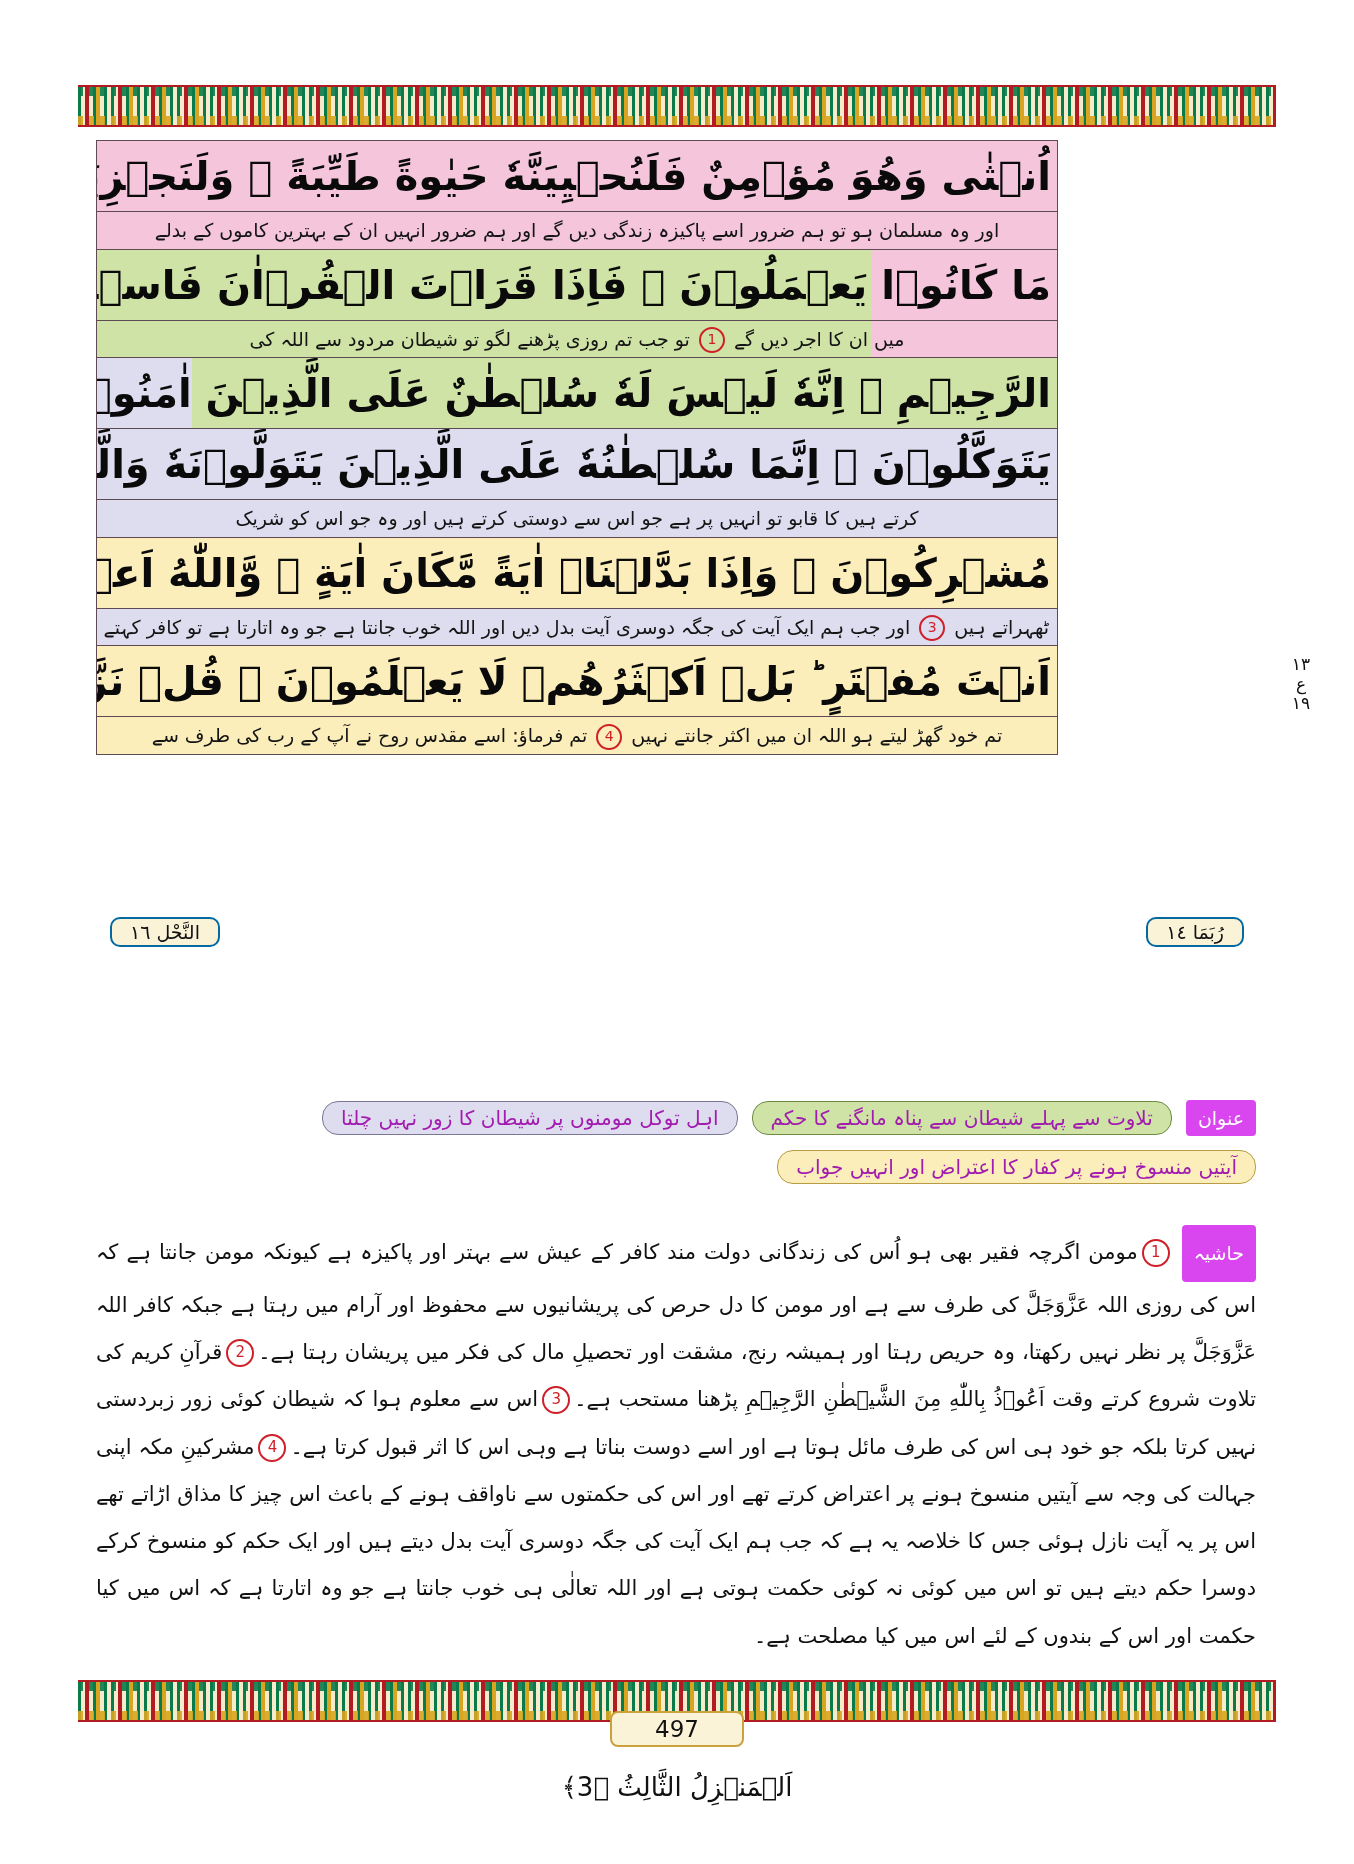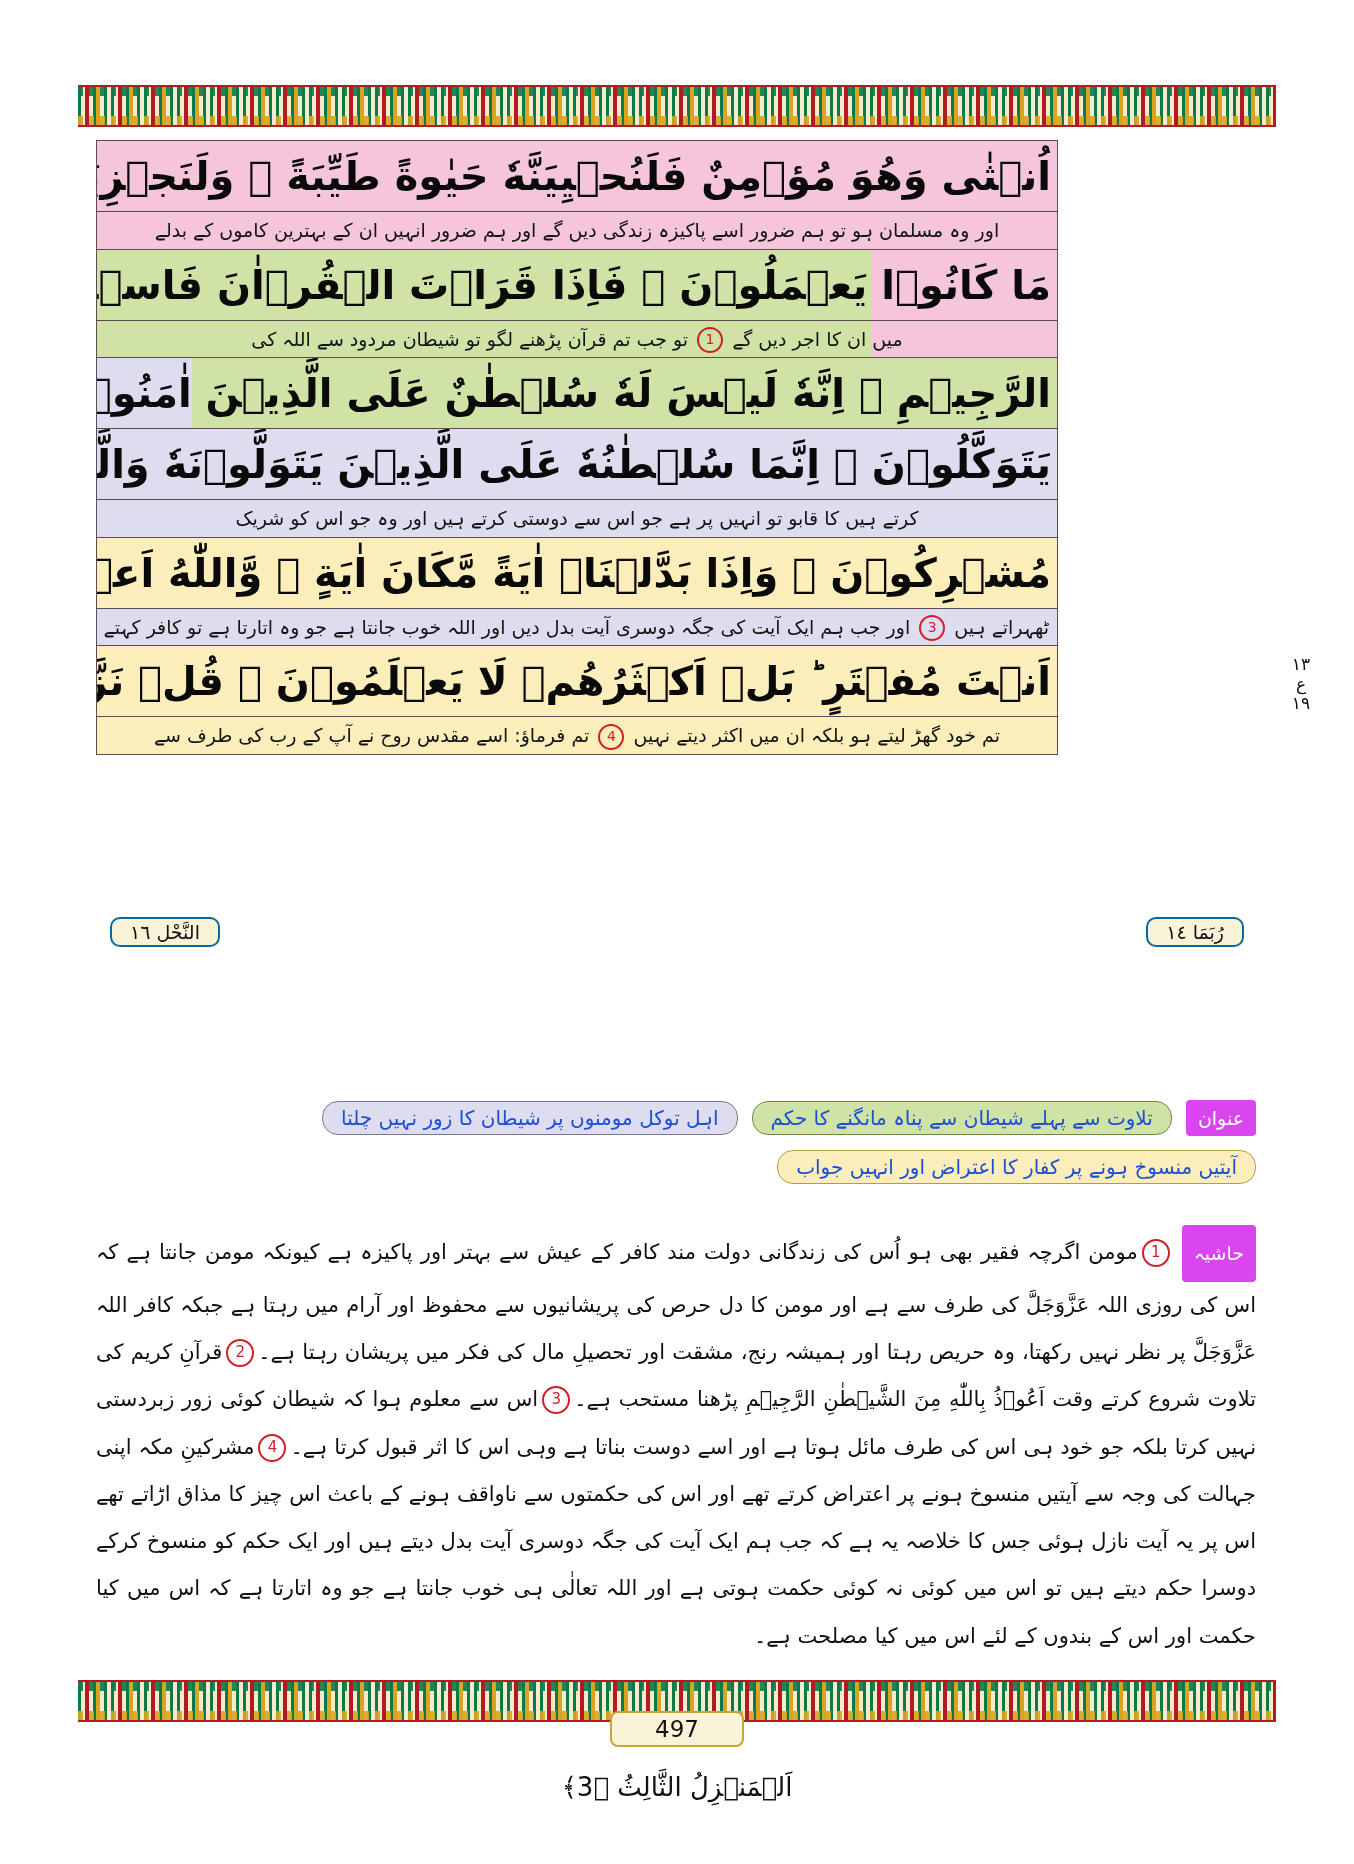--- a/index.html
+++ b/index.html
@@ -83,21 +83,21 @@
     vertical-align:middle;margin:0 3px;
   }
 
   
   #topics{position:absolute;left:96px;top:1100px;width:1160px;direction:rtl;}
   .pill-row{display:flex;justify-content:flex-start;align-items:center;gap:14px;margin-bottom:14px;}
   .pill{
     border:1.5px solid #7a7a7a;border-radius:16px;padding:4px 18px;
     direction:rtl;white-space:nowrap;
     font-family:"DejaVu Sans","Liberation Sans",sans-serif;
-    font-size:20px;color:#1d4ed8;
+    font-size:20px;color:#a21caf;
   }
   .pill.green{background:#cfe3a6;border-color:#6f8a45;}
   .pill.lav{background:#dedcef;border-color:#7a7794;}
   .pill.yellow{background:#fbeebb;border-color:#b79c44;}
   .tag{
     background:#d946ef;color:#fff;border-radius:4px;padding:7px 12px;
     font-family:"DejaVu Sans","Liberation Sans",sans-serif;font-size:19px;
     direction:rtl;white-space:nowrap;
   }
 
@@ -158,21 +158,21 @@
       <div class="content ar">
         <span>مَا كَانُوۡا يَعۡمَلُوۡنَ ۞ فَاِذَا قَرَاۡتَ الۡقُرۡاٰنَ فَاسۡتَعِذۡ بِاللّٰهِ مِنَ الشَّيۡطٰنِ</span>
       </div>
     </div>
 
     <div class="row bg-pink split">
       <div class="under bg-green" style="left:0;right:185px;"></div>
       <div class="content ur">
         <span>میں ان کا اجر دیں گے</span>
         <span class="fn-mark">1</span>
-        <span>تو جب تم قرآن پڑھنے لگو تو شیطان مردود سے اللہ کی</span>
+        <span>تو جب تم روزی پڑھنے لگو تو شیطان مردود سے اللہ کی</span>
       </div>
     </div>
 
     <div class="row bg-lav split">
       <div class="under bg-green" style="left:95px;right:0;"></div>
       <div class="content ar">الرَّجِيۡمِ ۞ اِنَّهٗ لَيۡسَ لَهٗ سُلۡطٰنٌ عَلَى الَّذِيۡنَ اٰمَنُوۡا وَعَلٰى رَبِّهِمۡ</div>
     </div>
 
 
     <div class="row bg-lav">
@@ -198,21 +198,21 @@
         <span>اور جب ہم ایک آیت کی جگہ دوسری آیت بدل دیں اور اللہ خوب جانتا ہے جو وہ اتارتا ہے تو کافر کہتے ہیں:</span>
       </div>
     </div>
 
     <div class="row bg-yellow">
       <div class="ar">اَنۡتَ مُفۡتَرٍ ؕ بَلۡ اَكۡثَرُهُمۡ لَا يَعۡلَمُوۡنَ ۞ قُلۡ نَزَّلَهٗ رُوۡحُ الۡقُدُسِ مِنۡ</div>
     </div>
 
     <div class="row bg-yellow">
       <div class="ur">
-        <span>تم خود گھڑ لیتے ہو بلکہ ان میں اکثر دیتے نہیں</span>
+        <span>تم خود گھڑ لیتے ہو اللہ ان میں اکثر جانتے نہیں</span>
         <span class="fn-mark">4</span>
         <span>تم فرماؤ: اسے مقدس روح نے آپ کے رب کی طرف سے</span>
       </div>
     </div>
 
   </div>
 
   <div id="topics">
     <div class="pill-row">
       <span class="tag">عنوان</span>

